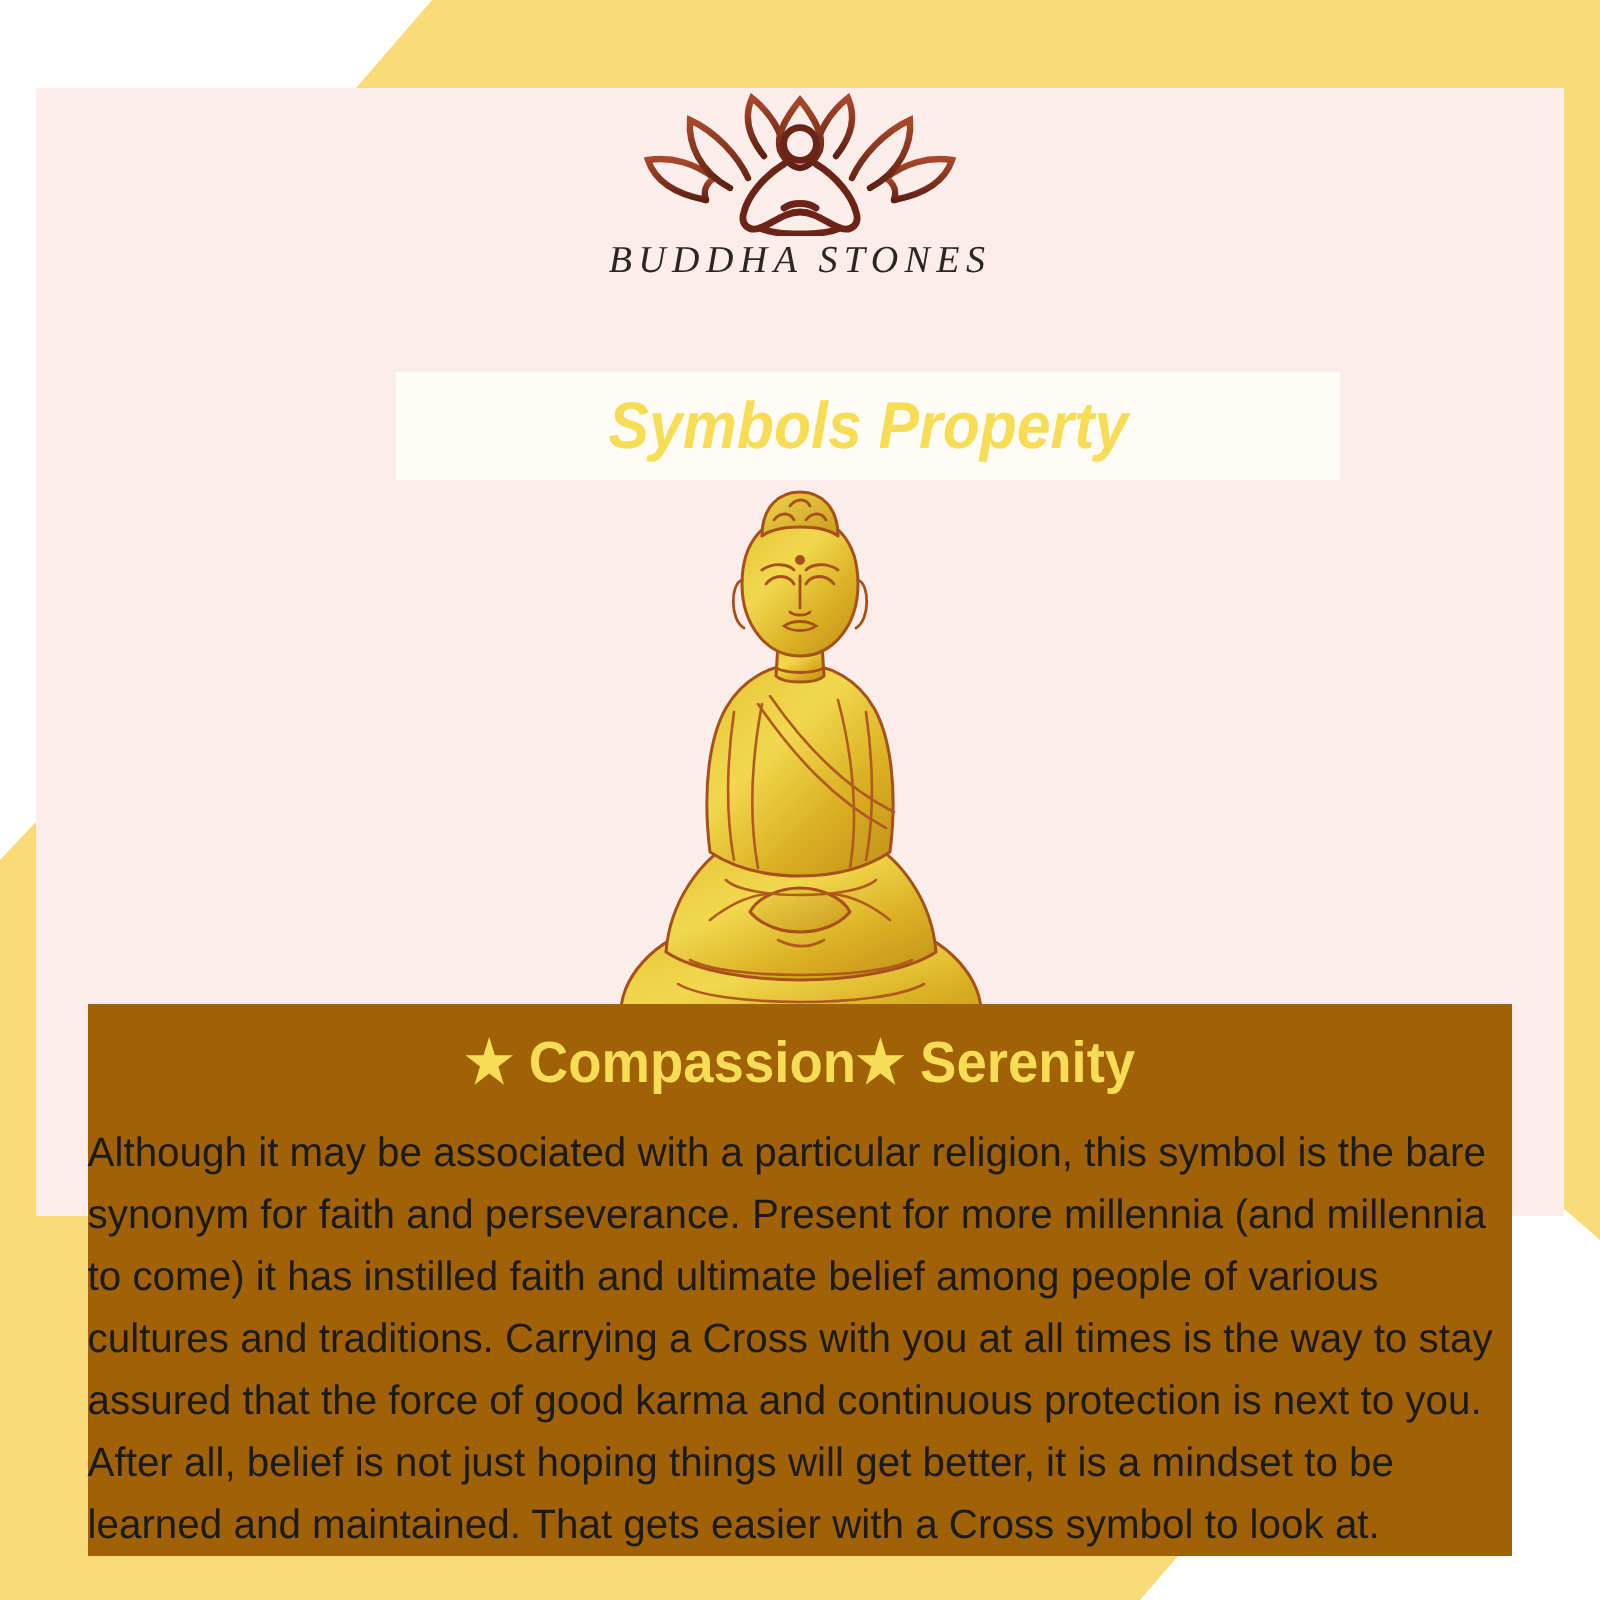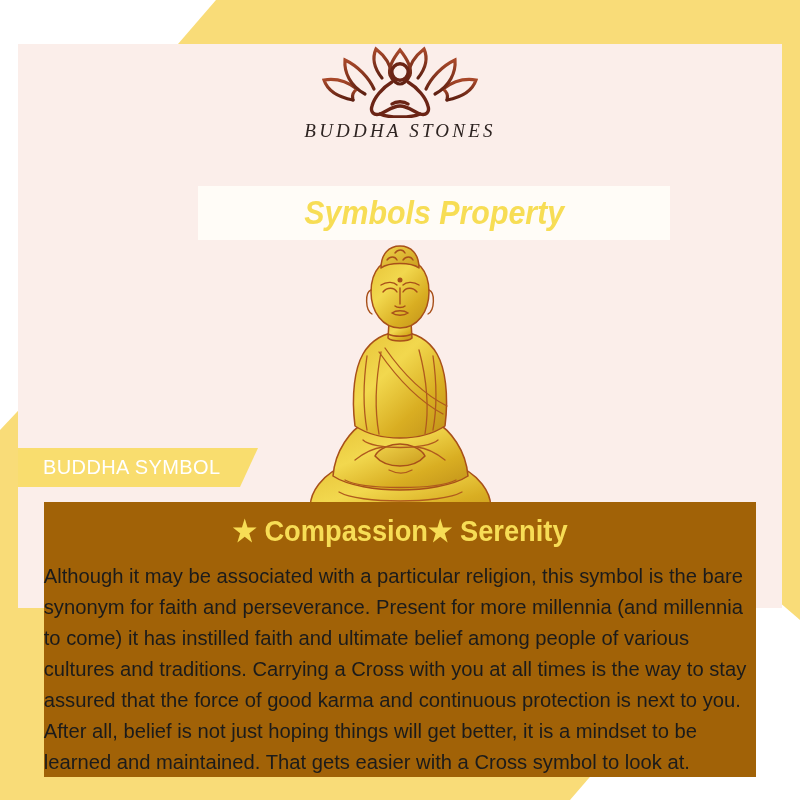--- a/index.html
+++ b/index.html
@@ -311,22 +311,19 @@
 
           <path d="M94 16 C97 12 102 12 104 16"></path>
           <path d="M110 16 C113 12 118 12 120 16"></path>
           <path d="M102 9 C105 5 110 5 112 9"></path>
         </g>
       </svg>
     </div>
 
   </div>
 
-  <div class="symbol-tag">
-    <div class="symbol-tag-label">BUDDHA SYMBOL</div>
-  </div>
 
   <div class="content">
     <div class="subhead">★ Compassion★ Serenity</div>
     <p class="body-copy">Although it may be associated with a particular religion, this symbol is the bare synonym for faith and perseverance. Present for more millennia (and millennia to come) it has instilled faith and ultimate belief among people of various cultures and traditions. Carrying a Cross with you at all times is the way to stay assured that the force of good karma and continuous protection is next to you. After all, belief is not just hoping things will get better, it is a mindset to be learned and maintained. That gets easier with a Cross symbol to look at.</p>
   </div>
 
 </div>
 
 </body></html>

